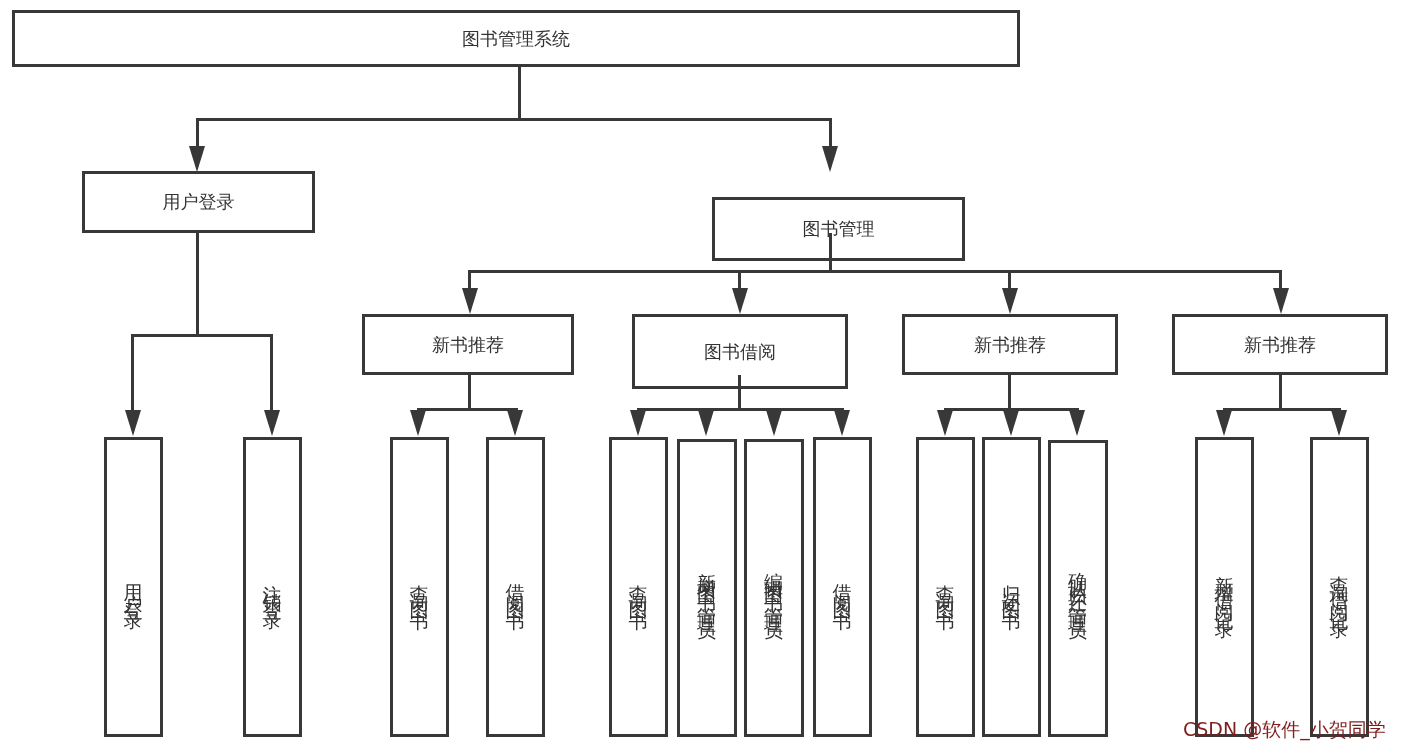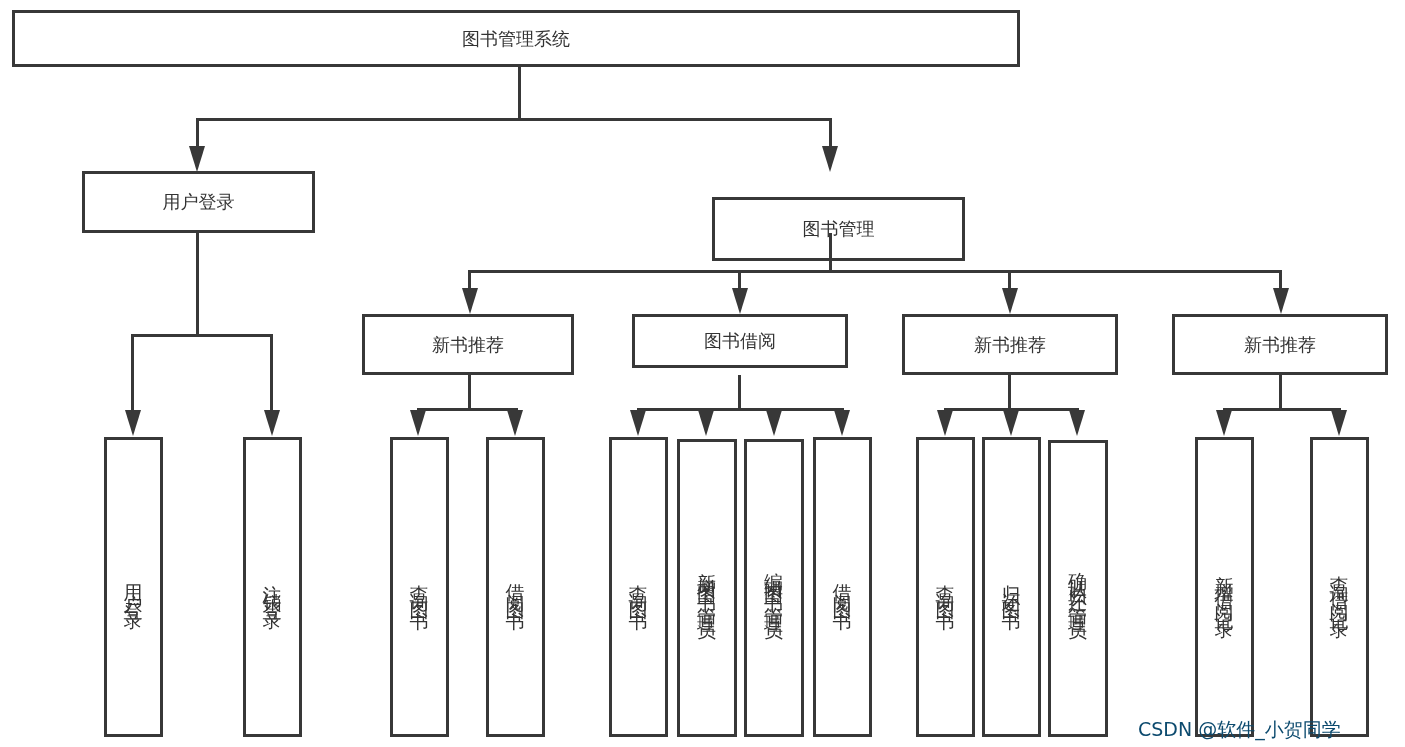--- a/index.html
+++ b/index.html
@@ -23,22 +23,22 @@
   .hline,.vline{position:absolute;background:#383838;}
   .hline{height:3px;}
   .vline{width:3px;}
   .arrow{
     position:absolute;width:0;height:0;
     border-left:8px solid transparent;
     border-right:8px solid transparent;
     border-top:26px solid #383838;
   }
   .watermark{
-    position:absolute;left:1138px;top:717px;z-index:20;
-    color:#0c4a6e;font-size:19px;white-space:nowrap;
+    position:absolute;left:1183px;top:717px;z-index:20;
+    color:#7f1d1d;font-size:19px;white-space:nowrap;
   }
 </style>
 </head>
 <body>
 
 <div class="canvas">
 
   <div class="box" style="left:12px;top:10px;width:1008px;height:57px;">
     <span>图书管理系统</span>
   </div>
@@ -71,21 +71,21 @@
   <div class="vline" style="left:738px;top:270px;height:20px;"></div>
   <div class="arrow" style="left:732px;top:288px;"></div>
   <div class="vline" style="left:1008px;top:270px;height:20px;"></div>
   <div class="arrow" style="left:1002px;top:288px;"></div>
   <div class="vline" style="left:1279px;top:270px;height:20px;"></div>
   <div class="arrow" style="left:1273px;top:288px;"></div>
 
   <div class="box" style="left:362px;top:314px;width:212px;height:61px;">
     <span>新书推荐</span>
   </div>
-  <div class="box" style="left:632px;top:314px;width:216px;height:54px;">
+  <div class="box" style="left:632px;top:314px;width:216px;height:75px;">
     <span>图书借阅</span>
   </div>
   <div class="box" style="left:902px;top:314px;width:216px;height:61px;">
     <span>新书推荐</span>
   </div>
   <div class="box" style="left:1172px;top:314px;width:216px;height:61px;">
     <span>新书推荐</span>
   </div>
 
   <div class="vline" style="left:468px;top:375px;height:36px;"></div>

